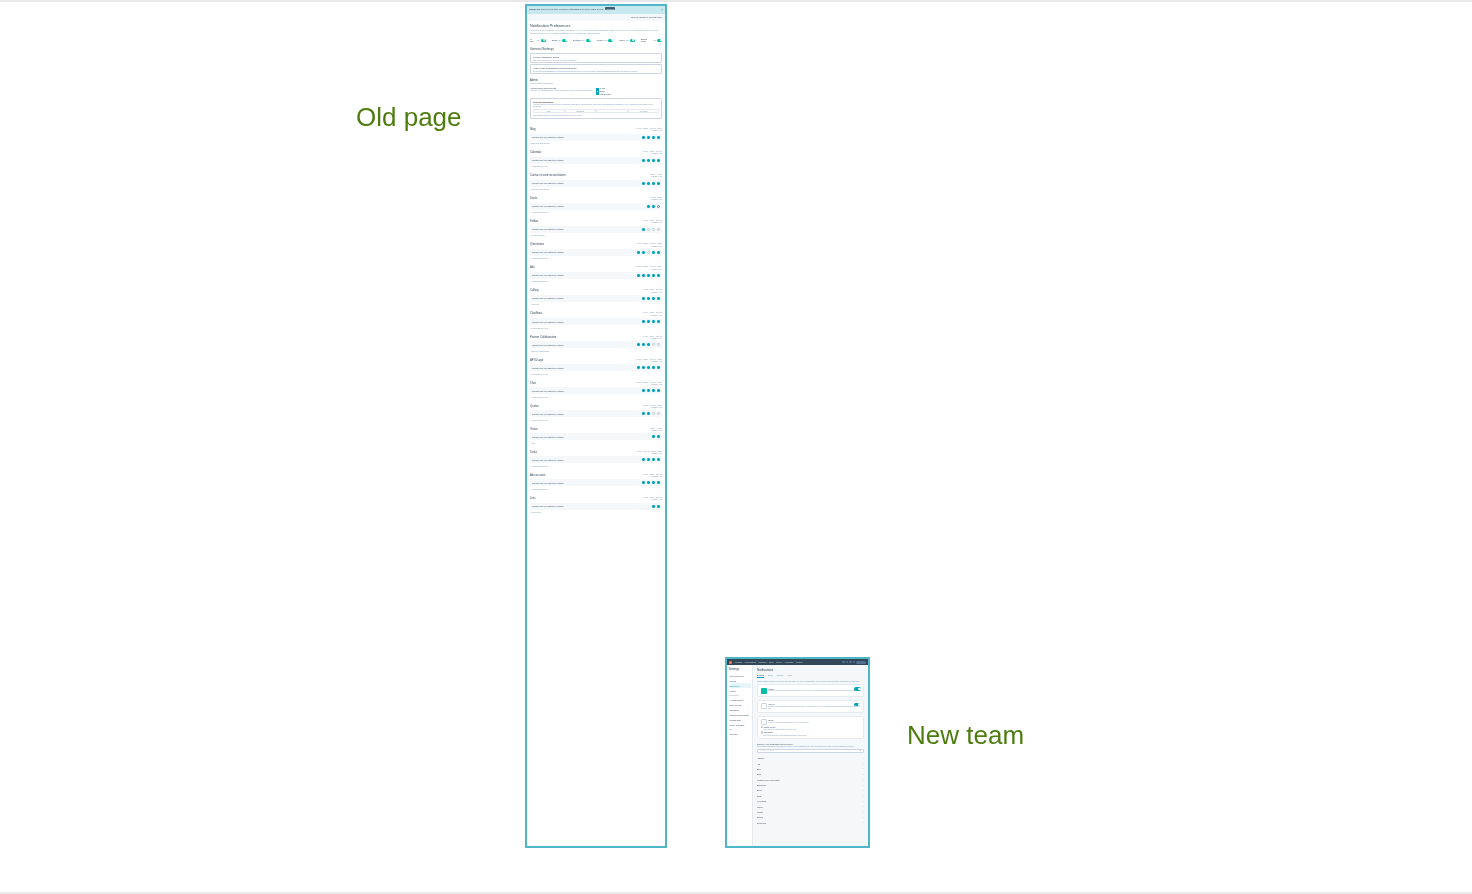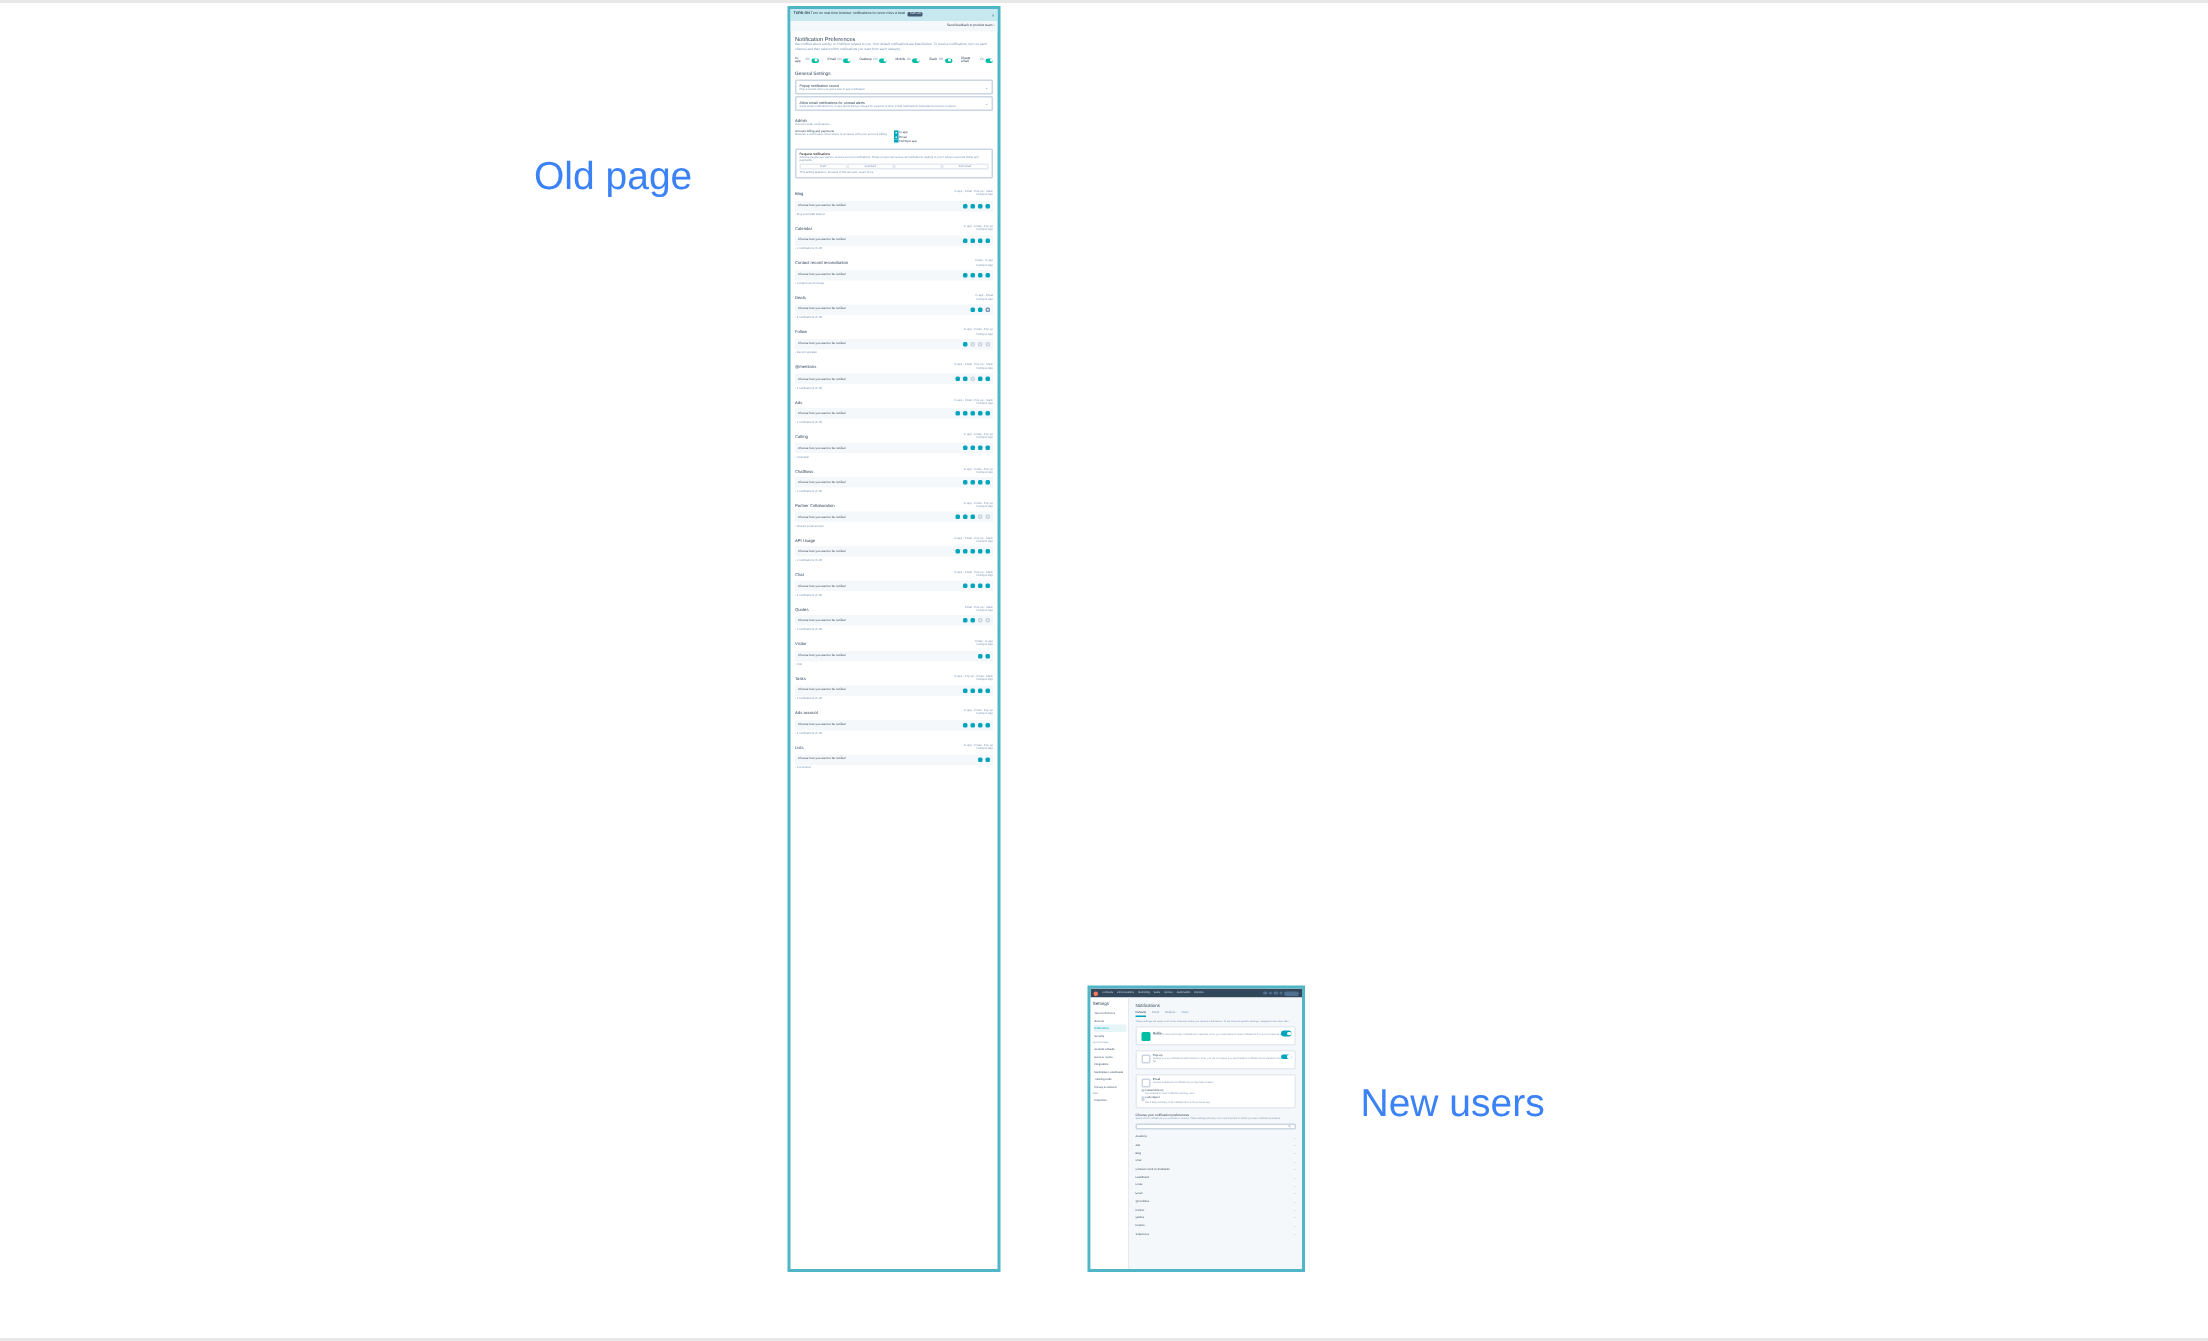--- a/index.html
+++ b/index.html
@@ -9,21 +9,21 @@
     width: 1472px;
     height: 894px;
     position: relative;
     overflow: hidden;
     border-top: 2px solid #e8e8e8;
     border-bottom: 2px solid #e8e8e8;
   }
   .label-old, .label-new {
     position: absolute;
     font-size: 26px;
-    color: #3b82f6;
+    color: #4d7c0f;
     font-weight: 400;
   }
   .label-old { left: 356px; top: 100px; }
   .label-new { left: 907px; top: 718px; }
 
   
   .old-page {
     position: absolute;
     left: 525px;
     top: 2px;
@@ -126,21 +126,21 @@
   .np-sect-desc { font-size:1.6px; color:#7c98b6; margin-top:0.5px;}
   .np-search { margin-top:2px; width:100%; height:4px; background:#fff; border:0.4px solid #cbd6e2; border-radius:1px; font-size:1.6px; color:#cbd6e2; padding:0 2px; display:flex; align-items:center; justify-content:space-between;}
   .np-list { margin-top:3px;}
   .np-li { display:flex; justify-content:space-between; align-items:center; font-size:1.8px; color:#33475b; padding:1.2px 0;}
   .np-li .cv { color:#7c98b6; font-size:2.2px;}
 </style>
 </head>
 <body>
 
 <div class="label-old">Old page</div>
-<div class="label-new">New users</div>
+<div class="label-new">New team</div>
 
 <div class="old-page">
   <div class="op-banner">
     <b>TURN ON</b>
     <span>Turn on real-time browser notifications to never miss a beat</span>
     <span class="btn">Turn on</span>
     <span class="close">×</span>
   </div>
   <div class="op-link-bar">Send feedback to product team ›</div>
   <div class="op-title">Notification Preferences</div>

